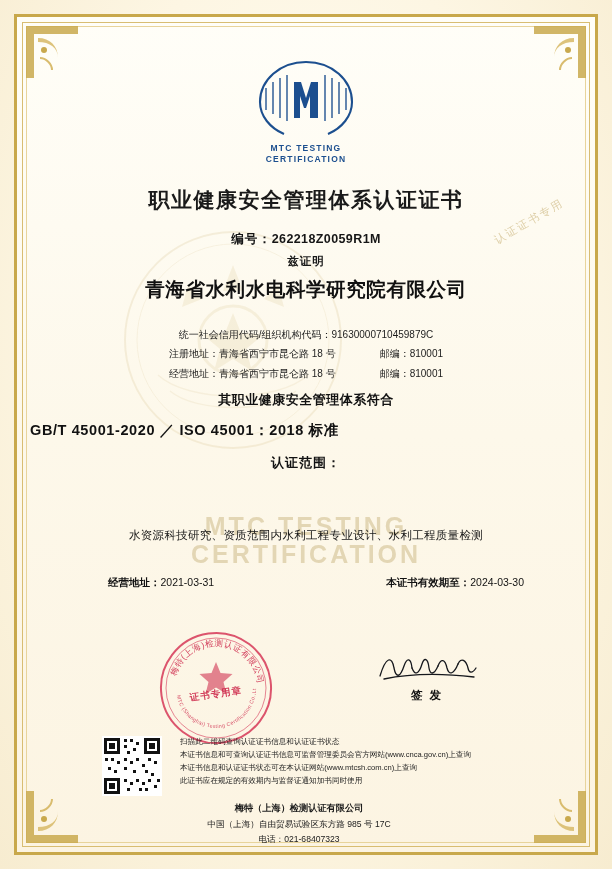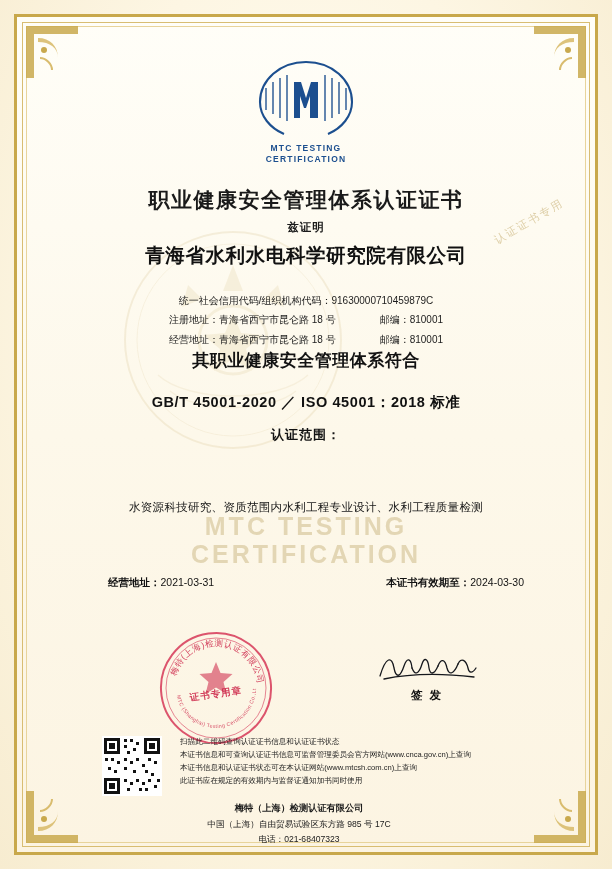--- a/index.html
+++ b/index.html
@@ -149,30 +149,29 @@
     margin-top: 22px;
     text-align: center;
     font-size: 10px;
     color: #1c1c1c;
     line-height: 1.95;
   }
   .info-row { white-space: nowrap; }
   .info-row .zip { margin-left: 44px; }
 
   .conform {
-    margin-top: 0;
-    text-align: center;
-    font-size: 17px;
+    margin-top: 8px;
+    text-align: center;
+    font-size: 13px;
     font-weight: bold;
     color: #121212;
     letter-spacing: 0.5px;
   }
   .standard {
-    margin-top: 21px;
-    text-align: center;
+    margin-top: 12px;
     font-size: 14.5px;
     font-weight: bold;
     color: #111;
     letter-spacing: 0.6px;
   }
   .scope-title {
     margin-top: 14px;
     text-align: center;
     font-size: 13px;
     font-weight: bold;
@@ -366,20 +365,23 @@
         </svg>
       </div>
       <div class="logo-text">
         <div>MTC TESTING</div>
         <div>CERTIFICATION</div>
       </div>
     </div>
 
     <h1 class="title">职业健康安全管理体系认证证书</h1>
 
+    <div class="cert-no">
+      <span class="lbl">编号：</span><span>262218Z0059R1M</span>
+    </div>
 
     <div class="hereby">兹证明</div>
 
     <div class="company">青海省水利水电科学研究院有限公司</div>
 
     <div class="info-block">
       <div class="info-row">
         <span>统一社会信用代码/组织机构代码：</span><span>91630000710459879C</span>
       </div>
       <div class="info-row">

